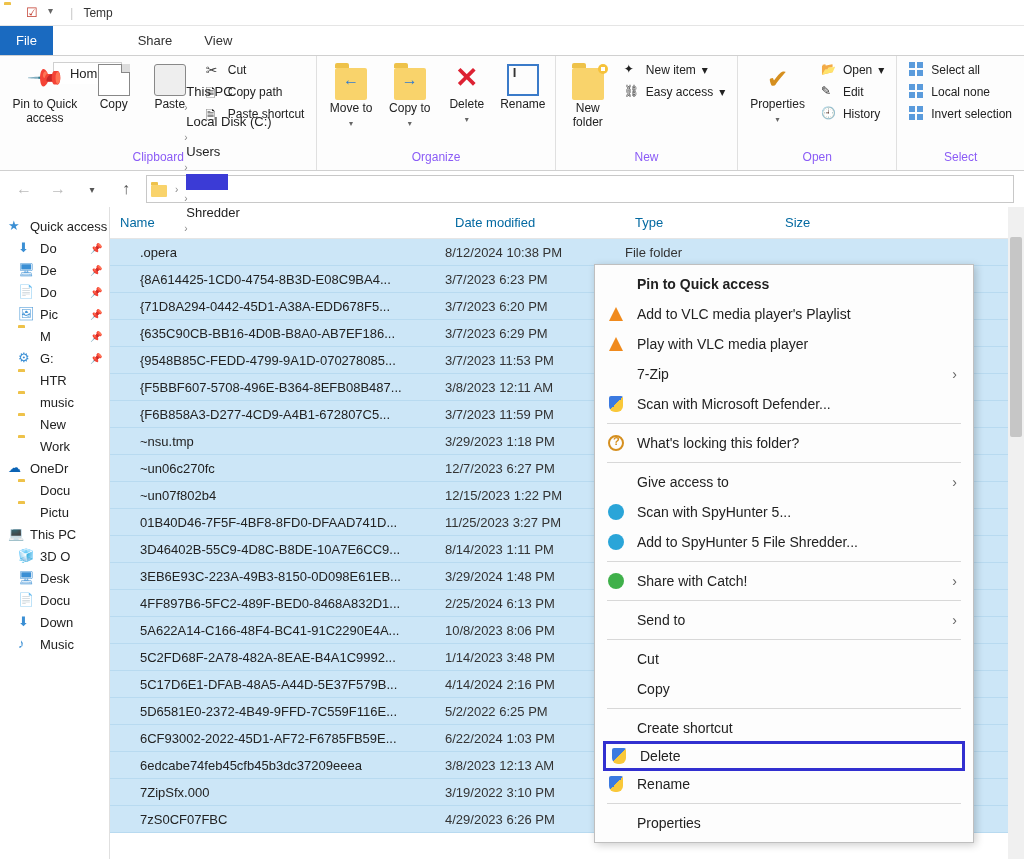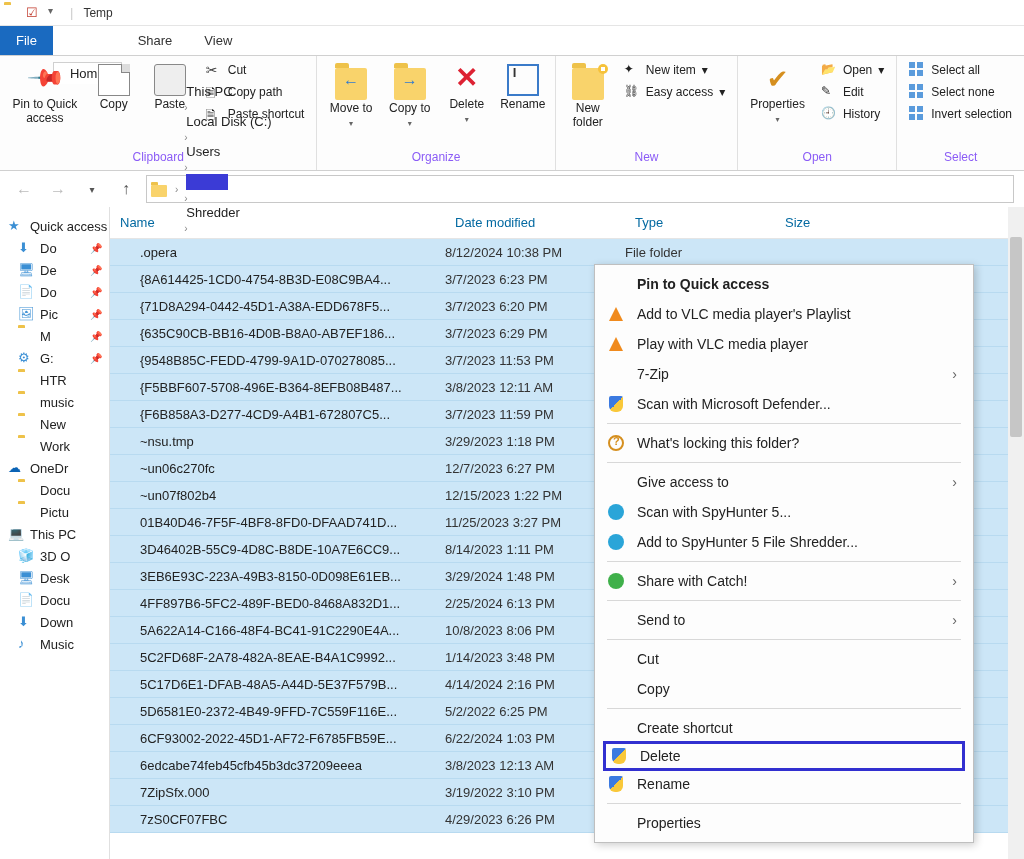--- a/index.html
+++ b/index.html
@@ -241,21 +241,21 @@
             </span>
             <span>Select all</span>
           </div>
         <div class="smallbtn">
             <span class="sico grid-i">
               <span></span>
               <span></span>
               <span></span>
               <span></span>
             </span>
-            <span>Select none</span>
+            <span>Local none</span>
           </div>
         <div class="smallbtn">
             <span class="sico grid-i">
               <span></span>
               <span></span>
               <span></span>
               <span></span>
             </span>
             <span>Invert selection</span>
           </div>

